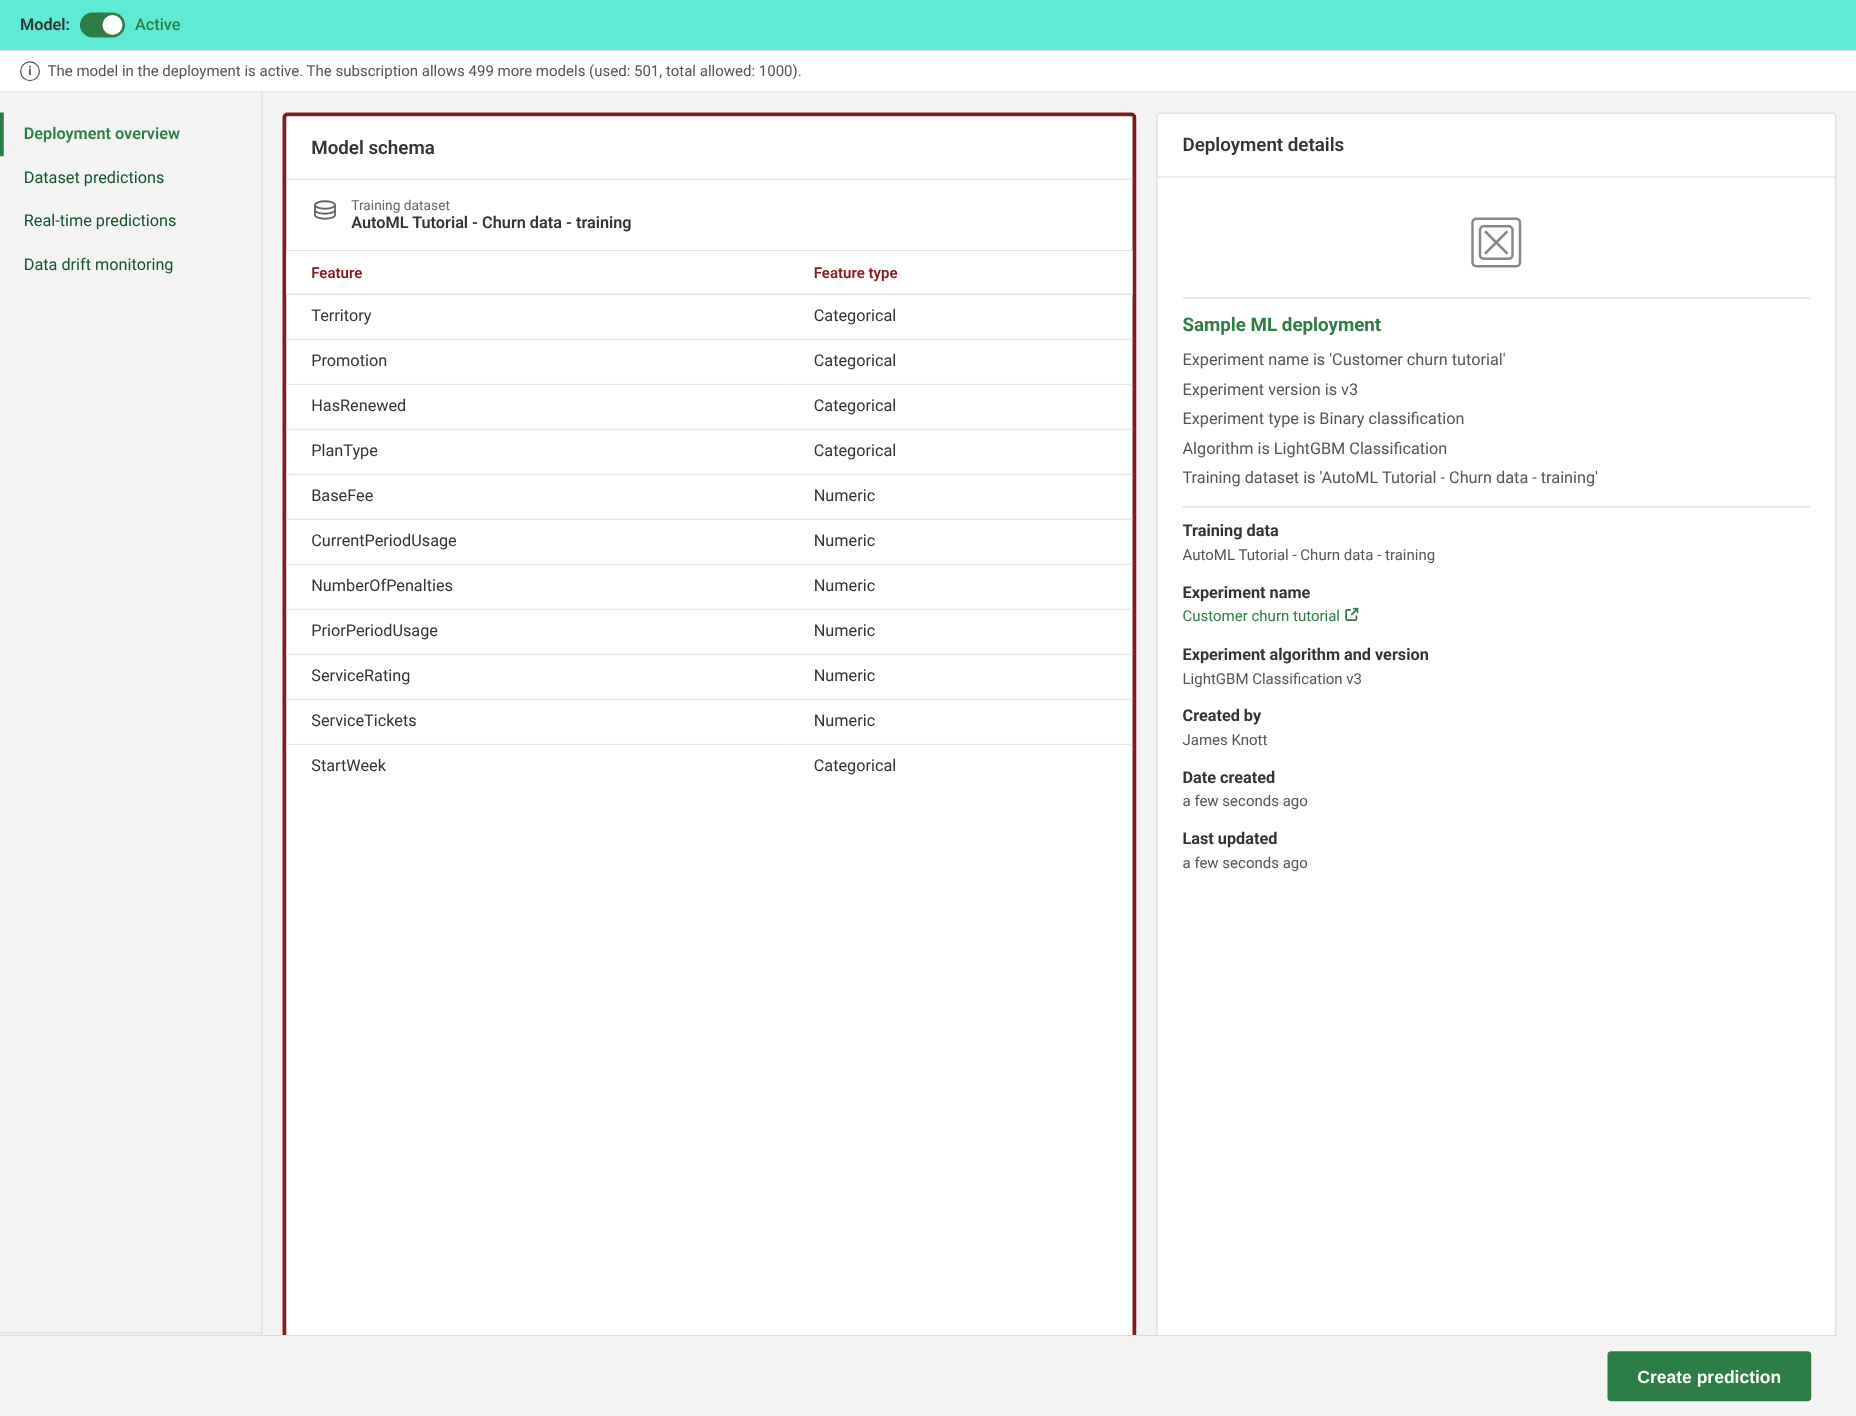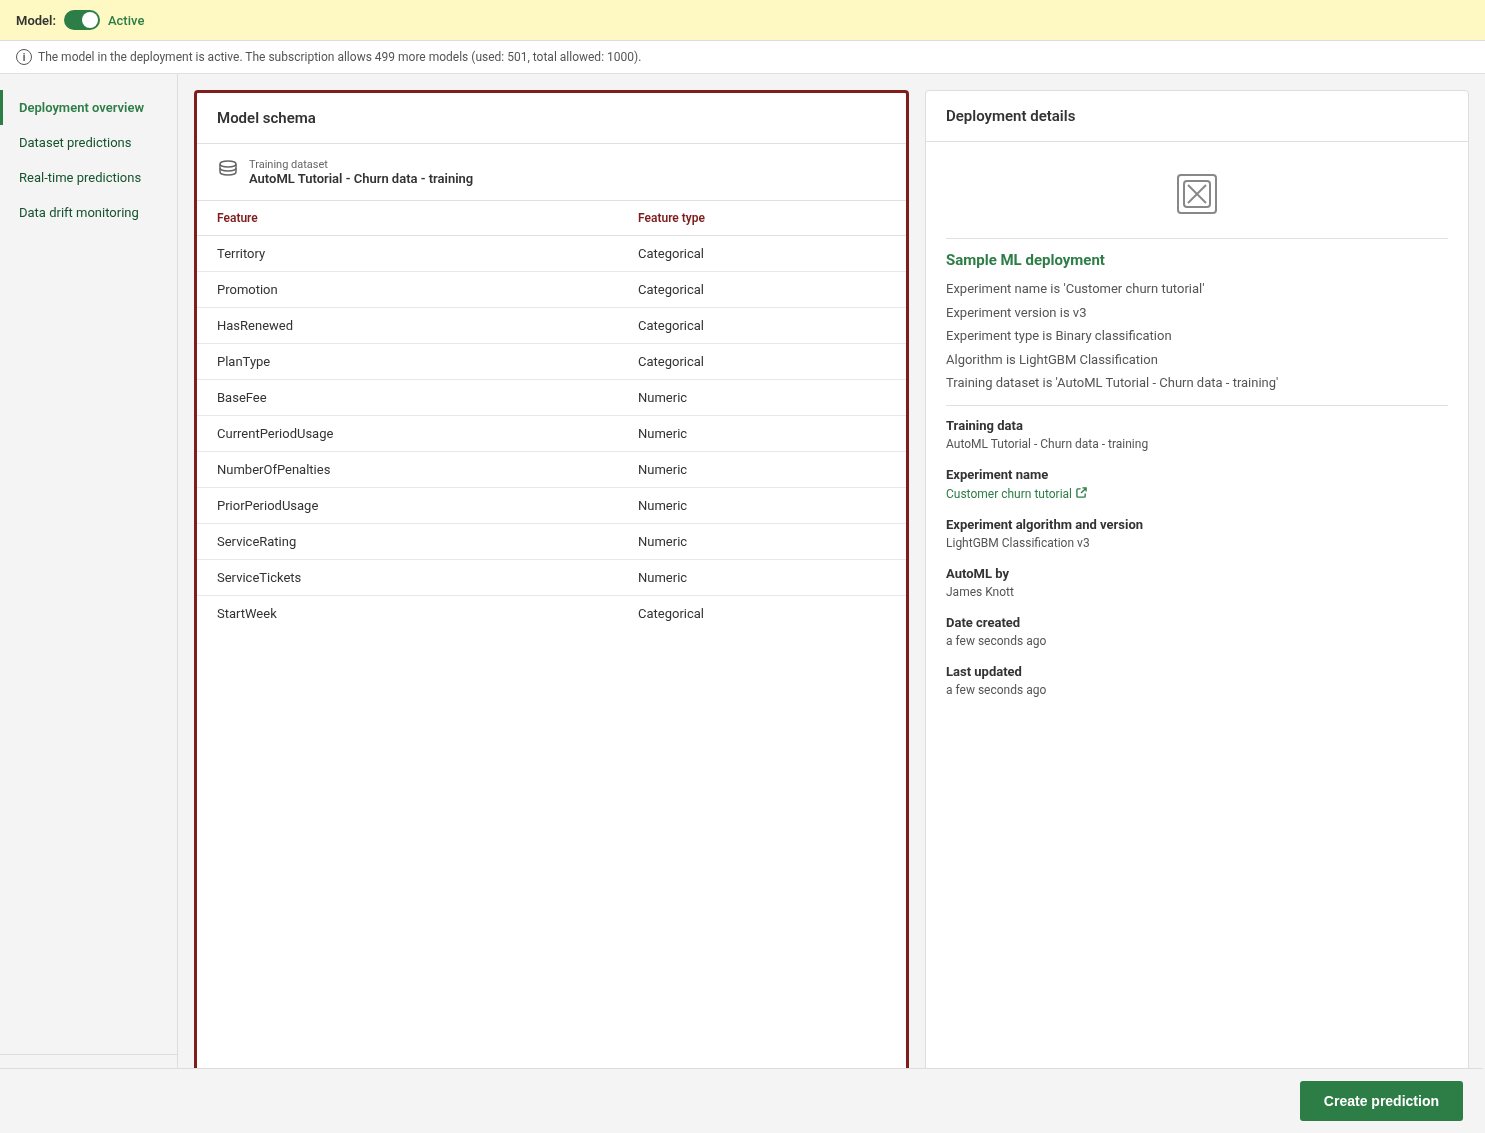--- a/index.html
+++ b/index.html
@@ -4,21 +4,21 @@
   <style>
     * { box-sizing: border-box; margin: 0; padding: 0; }
     body {
       font-family: -apple-system, BlinkMacSystemFont, 'Segoe UI', Roboto, sans-serif;
       font-size: 13px;
       background: #f4f4f4;
       color: #333;
     }
 
     .top-bar {
-      background: #fef9c3;
+      background: #5eead4;
       padding: 10px 16px;
       border-bottom: 1px solid #ddd;
     }
 
     .model-status {
       display: flex;
       align-items: center;
       gap: 8px;
       font-size: 13px;
       font-weight: 600;
@@ -69,21 +69,21 @@
     }
 
     .main-layout {
       display: flex;
       height: calc(100vh - 90px);
       min-height: 900px;
     }
 
     
     .sidebar {
-      width: 178px;
+      width: 210px;
       background: #f4f4f4;
       border-right: 1px solid #ddd;
       padding-top: 16px;
       display: flex;
       flex-direction: column;
       justify-content: space-between;
     }
 
     .sidebar-nav {
       display: flex;
@@ -289,21 +289,21 @@
     }
 
     .ext-link-icon {
       font-size: 10px;
     }
 
     
     .bottom-bar {
       position: fixed;
       bottom: 0;
-      right: 2px;
+      right: 16px;
       left: 0;
       background: #f4f4f4;
       border-top: 1px solid #ddd;
       padding: 12px 20px;
       display: flex;
       justify-content: flex-end;
       align-items: center;
     }
 
     .create-prediction-btn {
@@ -479,21 +479,21 @@
               <div class="detail-value">AutoML Tutorial - Churn data - training</div>
             </div>
             <div class="detail-section"><div class="detail-label">Experiment name</div><a class="detail-link" href="#">Customer churn tutorial<span class="ext-link-icon"><svg width="11" height="11" viewBox="0 0 12 12" fill="none" stroke="#2d7d46" stroke-width="1.5">
                     <path d="M5 2H2a1 1 0 00-1 1v7a1 1 0 001 1h7a1 1 0 001-1V7M7 1h4v4M11 1L5.5 6.5"></path>
                   </svg></span></a></div>
             <div class="detail-section">
               <div class="detail-label">Experiment algorithm and version</div>
               <div class="detail-value">LightGBM Classification v3</div>
             </div>
             <div class="detail-section">
-              <div class="detail-label">AutoML by</div>
+              <div class="detail-label">Created by</div>
               <div class="detail-value">James Knott</div>
             </div>
             <div class="detail-section">
               <div class="detail-label">Date created</div>
               <div class="detail-value">a few seconds ago</div>
             </div>
             <div class="detail-section">
               <div class="detail-label">Last updated</div>
               <div class="detail-value">a few seconds ago</div>
             </div>

